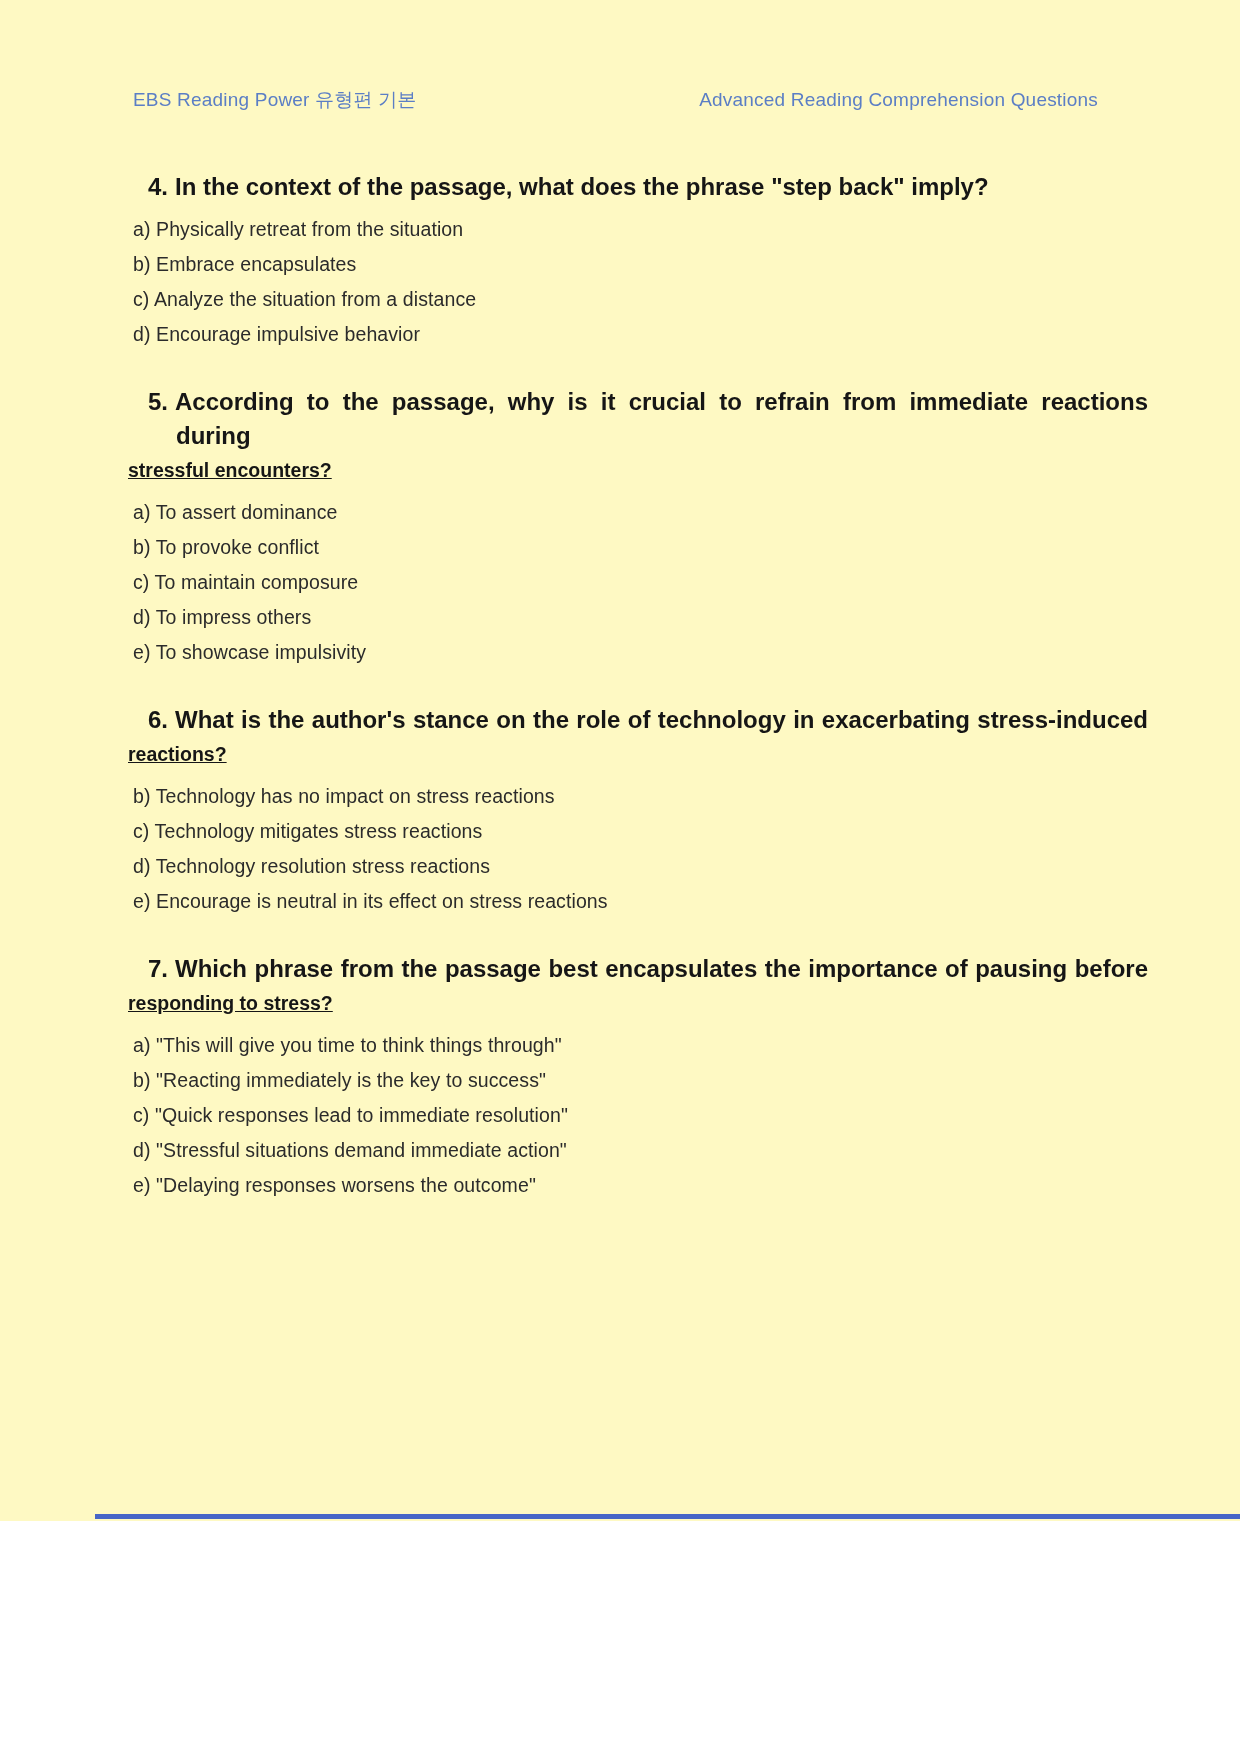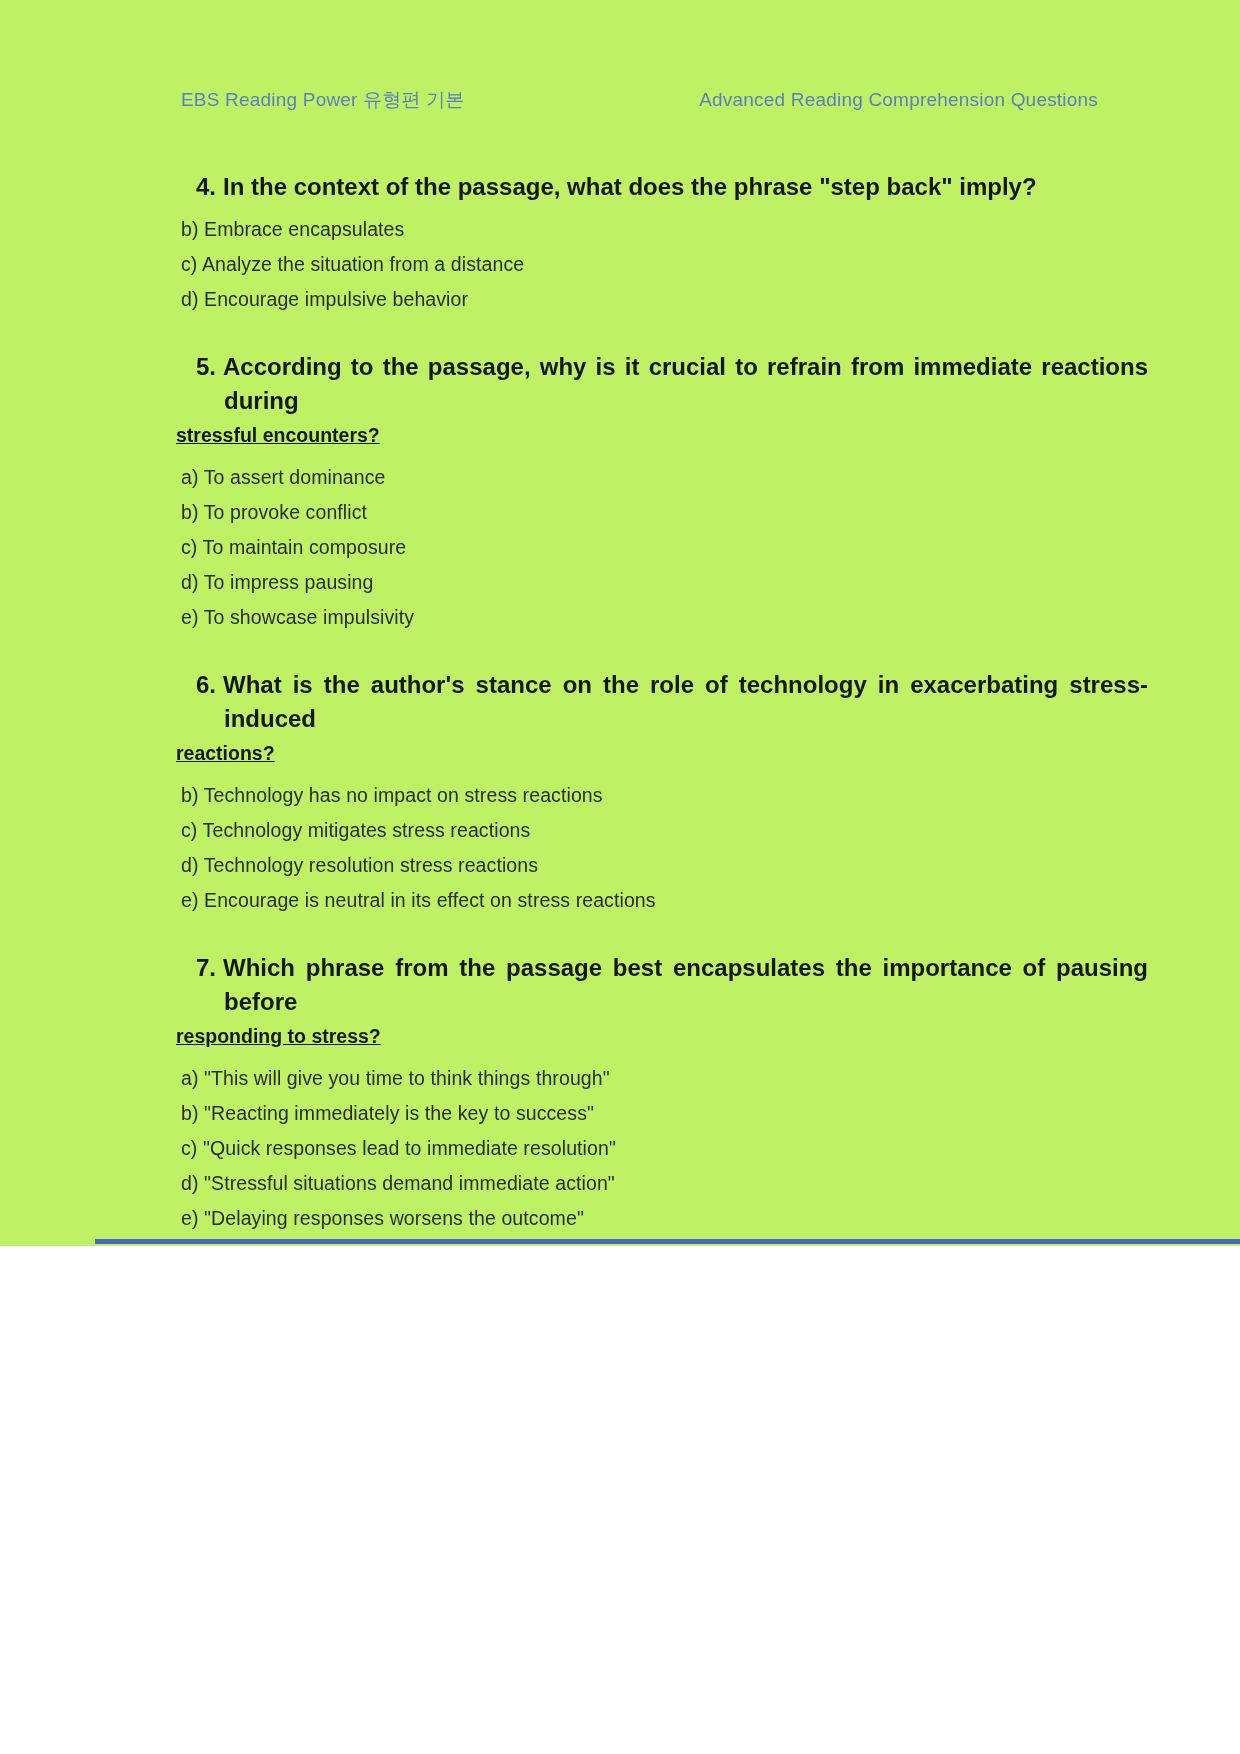--- a/index.html
+++ b/index.html
@@ -1,25 +1,24 @@
 <!DOCTYPE html>
 <html><head>
 <meta charset="utf-8">
 <style>
   * { box-sizing: border-box; }
   html, body { margin: 0; padding: 0; background: #ffffff; }
   .page {
     position: relative;
     width: 1240px;
-    height: 1246px;
-    background: #bef264;
+    height: 1521px;
+    background: #fef9c3;
     font-family: "Liberation Sans", "DejaVu Sans", sans-serif;
     color: #1c1c1c;
     overflow: hidden;
-    padding-left: 48px;
   }
   .content {
     padding: 88px 92px 0 100px;
   }
   .doc-header {
     display: flex;
     justify-content: space-between;
     align-items: baseline;
     padding: 0 50px 0 33px;
     font-size: 19px;
@@ -83,34 +82,35 @@
   <div class="content">
 
     <div class="doc-header">
       <span class="hdr" style="color: rgb(91, 126, 197);">EBS Reading Power 유형편 기본</span>
       <span class="hdr" style="color: rgb(91, 126, 197);">Advanced Reading Comprehension Questions</span>
     </div>
 
     <div class="question">
       <div class="q-line"><span class="q-num">4.</span><span>In the context of the passage, what does the phrase "step back" imply?</span></div>
       <div class="options">
+        <div class="option">a) Physically retreat from the situation</div>
         <div class="option">b) Embrace encapsulates</div>
         <div class="option">c) Analyze the situation from a distance</div>
         <div class="option">d) Encourage impulsive behavior</div>
       </div>
     </div>
 
     <div class="question">
       <div class="q-line stretch"><span class="q-num">5.</span><span>According to the passage, why is it crucial to refrain from immediate reactions during</span></div>
       <div class="q-cont">stressful encounters?</div>
       <div class="options">
         <div class="option">a) To assert dominance</div>
         <div class="option">b) To provoke conflict</div>
         <div class="option">c) To maintain composure</div>
-        <div class="option">d) To impress pausing</div>
+        <div class="option">d) To impress others</div>
         <div class="option">e) To showcase impulsivity</div>
       </div>
     </div>
 
     <div class="question">
       <div class="q-line stretch"><span class="q-num">6.</span><span>What is the author's stance on the role of technology in exacerbating stress-induced</span></div>
       <div class="q-cont">reactions?</div>
       <div class="options">
         <div class="option">b) Technology has no impact on stress reactions</div>
         <div class="option">c) Technology mitigates stress reactions</div>

